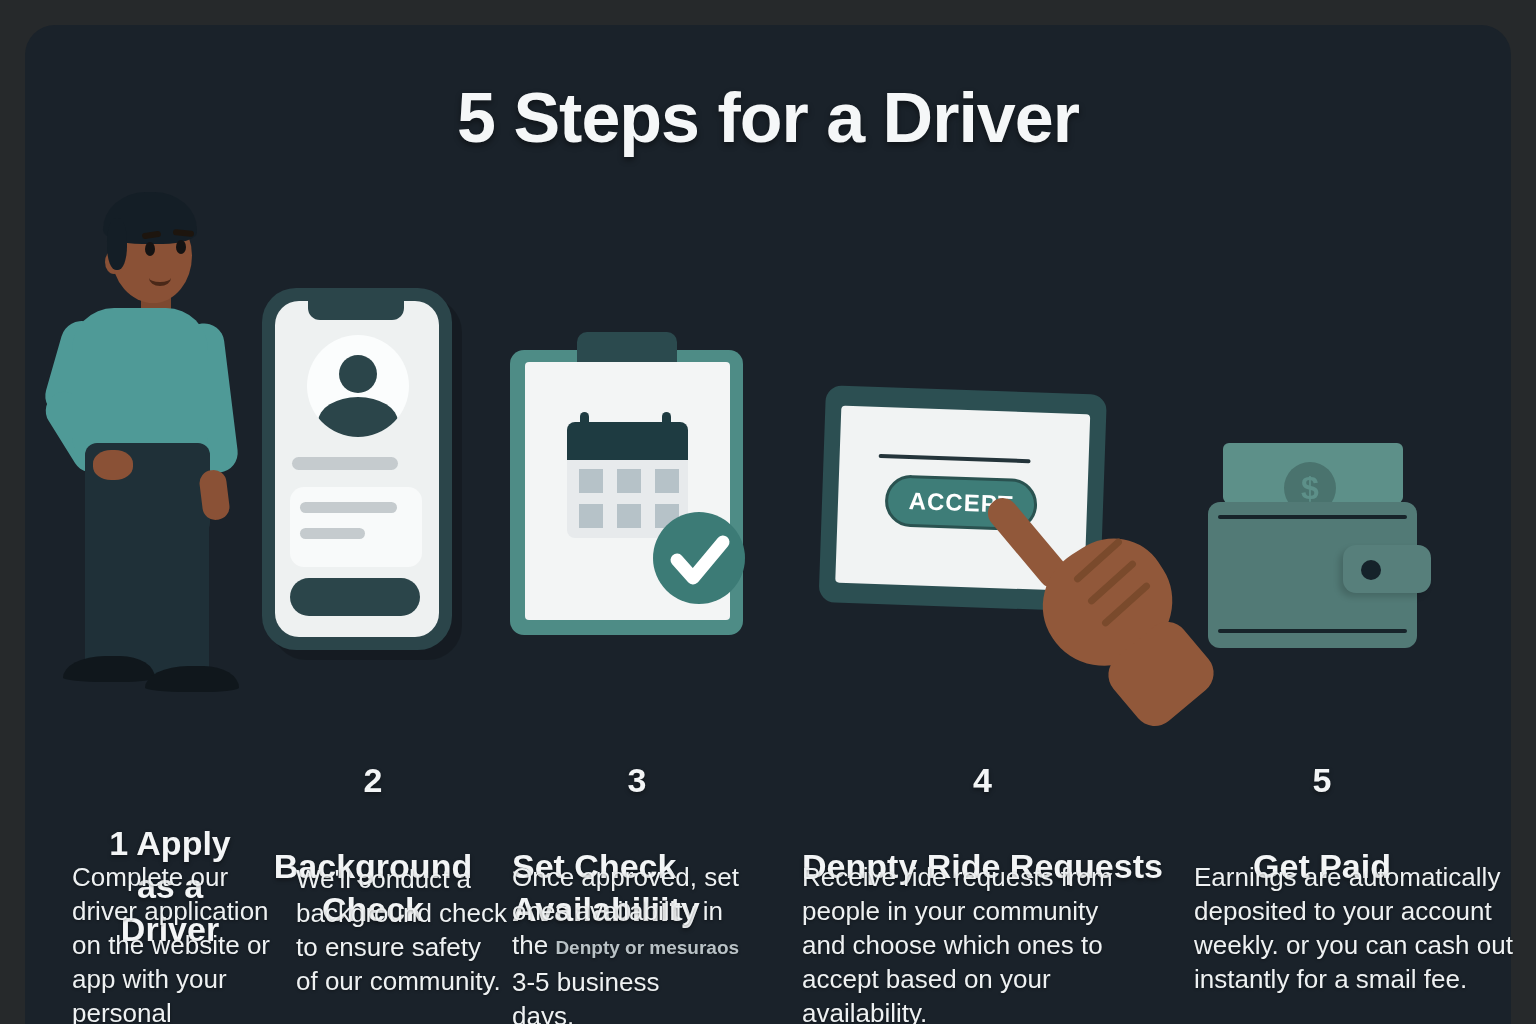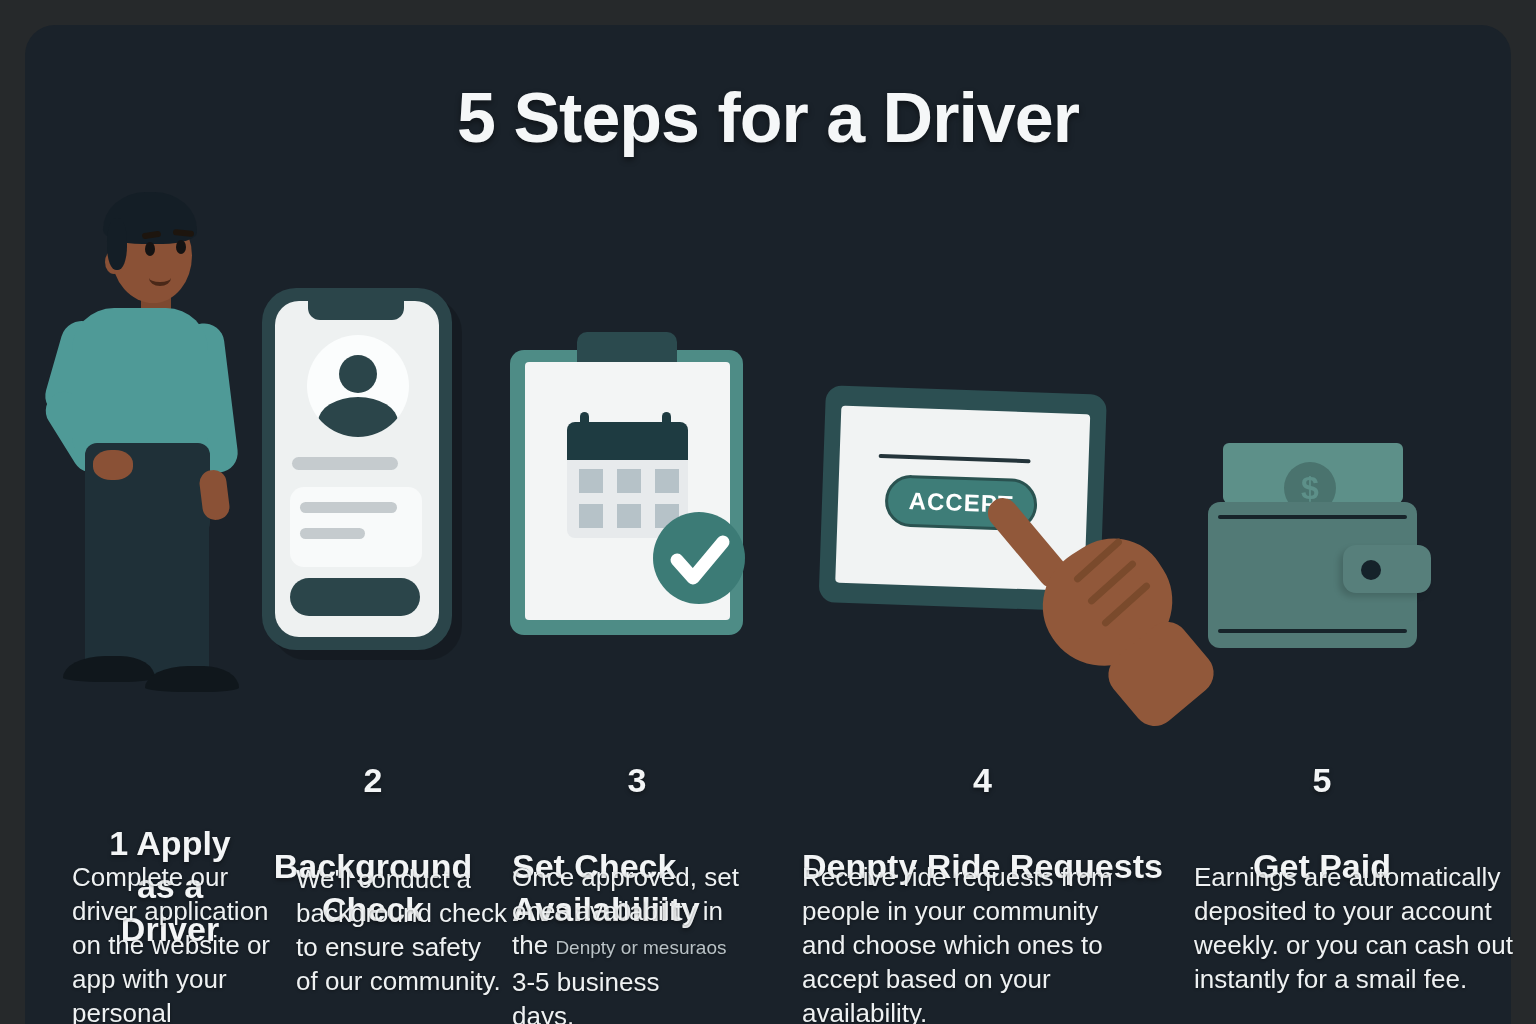--- a/index.html
+++ b/index.html
@@ -19,21 +19,21 @@
   .title{
     position:absolute;top:78px;left:0;width:100%;
     text-align:center;color:#f5f7f8;font-size:70px;font-weight:700;
     letter-spacing:-1px;text-shadow:0 3px 6px rgba(0,0,0,.45);
   }
   .step-head{position:absolute;color:#f3f5f6;font-weight:700;font-size:34px;line-height:43px;
     text-align:center;white-space:pre-line;text-shadow:0 2px 4px rgba(0,0,0,.4);}
   .step-head .t.left{text-align:left;}
   .step-desc{position:absolute;color:#eef1f2;font-size:26px;line-height:34px;
     white-space:pre-line;text-shadow:0 1px 3px rgba(0,0,0,.4);}
-  .small-note{font-size:19px;color:#b9c2c6;font-weight:400;}
+  .small-note{font-size:19px;color:#b9c2c6;font-weight:700;}
   
   .person{left:45px;top:190px;width:200px;height:505px;}
   .p-hair{left:58px;top:2px;width:94px;height:52px;background:#141e26;border-radius:50% 50% 40% 46%/80% 80% 25% 30%;}
   .p-hairside{left:62px;top:28px;width:20px;height:52px;background:#141e26;border-radius:45%;}
   .p-face{left:67px;top:18px;width:80px;height:95px;background:#8a5136;border-radius:46% 54% 48% 52%/50% 50% 50% 50%;}
   .p-ear{left:60px;top:60px;width:18px;height:24px;background:#8a5136;border-radius:50%;}
   .p-eye{width:10px;height:14px;background:#151313;border-radius:50%;}
   .p-brow{height:6px;background:#1d150e;border-radius:4px;}
   .p-smile{left:104px;top:80px;width:22px;height:12px;border-bottom:4px solid #4a2818;border-radius:50%;}
   .p-neck{left:96px;top:105px;width:30px;height:20px;background:#7d4930;}

